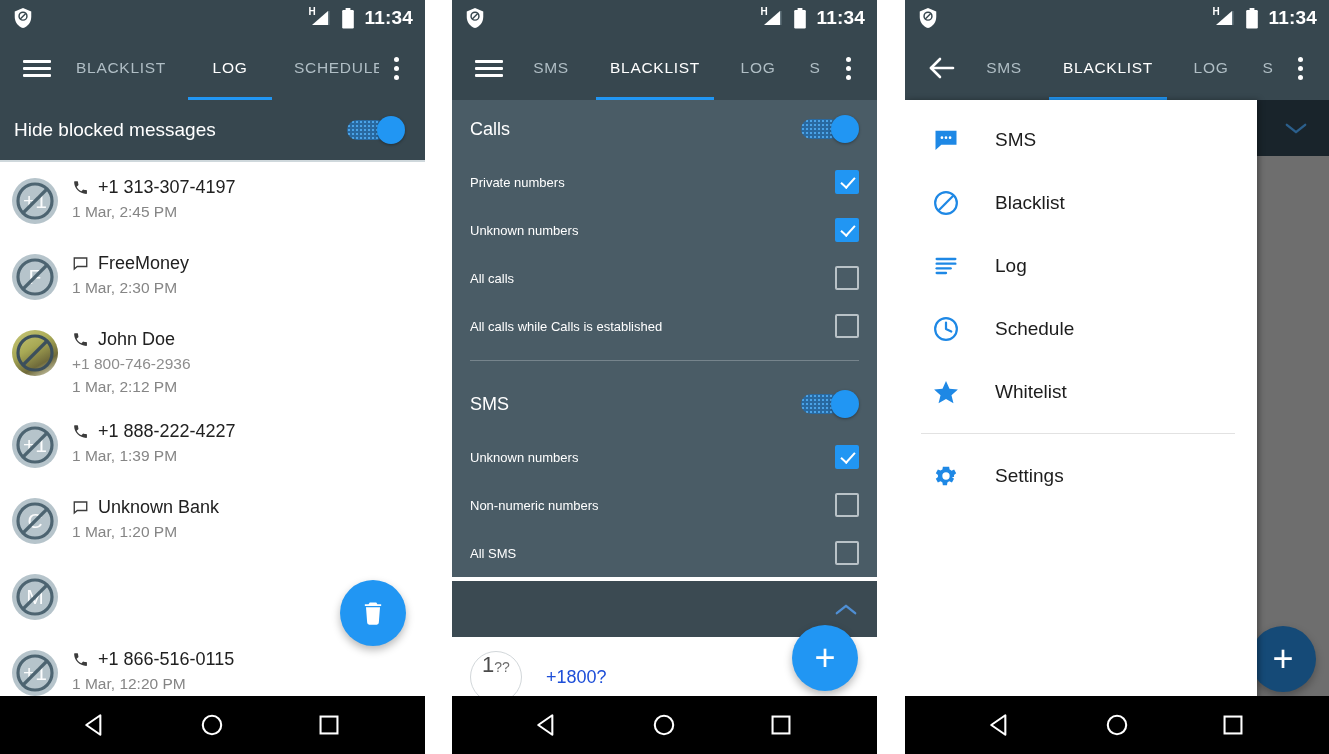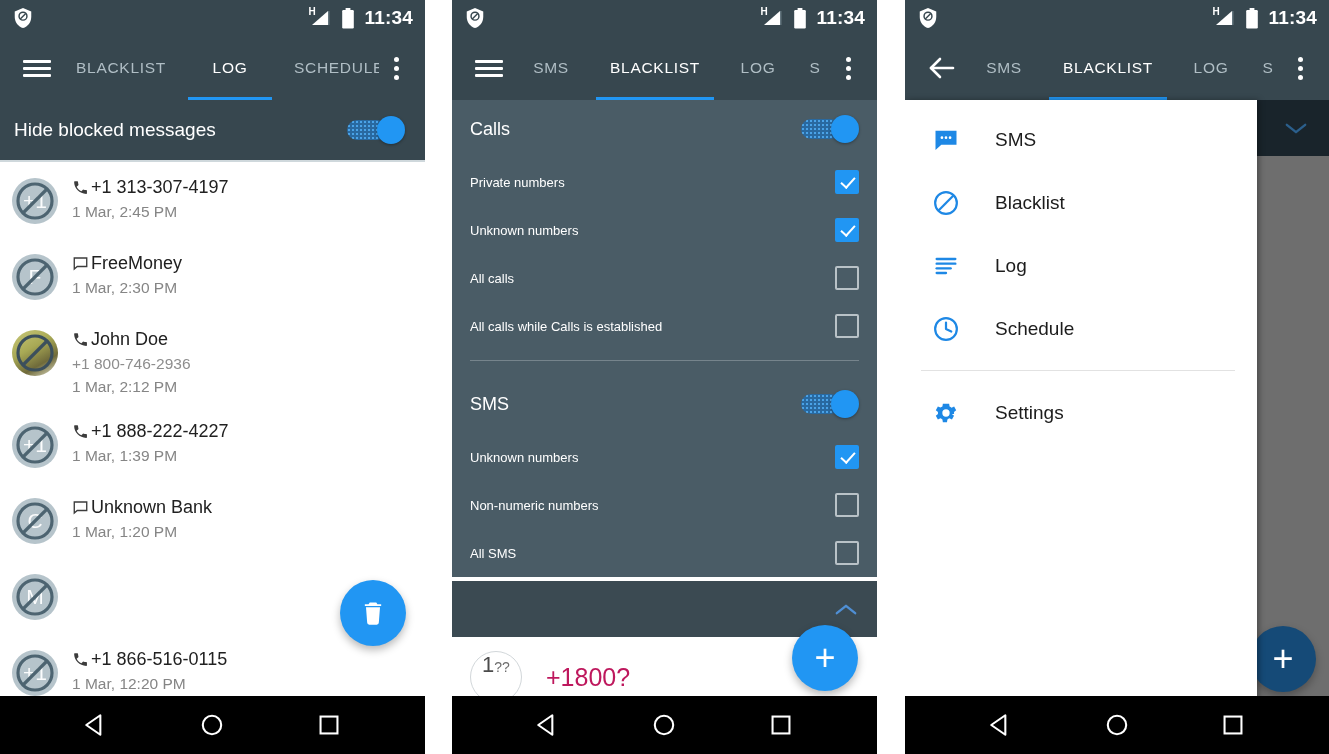--- a/index.html
+++ b/index.html
@@ -150,21 +150,21 @@
   .avatar.photo {
     background: linear-gradient(150deg,#c9c879 0%,#a8a955 40%,#6f6a3a 70%,#e8e6cf 100%);
   }
   .avatar .ban {
     position: absolute; left: 50%; top: 50%;
     transform: translate(-50%,-50%);
     width: 40px; height: 40px;
   }
   .logtext { margin-left: 14px; padding-top: 1px; }
   .logtitle {
-    display: flex; align-items: center; gap: 2px;
+    display: flex; align-items: center; gap: 9px;
     font-size: 18px; color: #212121;
   }
   .logtitle svg { flex: 0 0 auto; }
   .logsub { font-size: 15.5px; color: #858585; margin-top: 5px; }
   .logsub.num { color: #8d8d8d; }
 
   .fab {
     position: absolute;
     width: 66px; height: 66px; border-radius: 50%;
     background: #2196f3;
@@ -235,21 +235,21 @@
     width: 52px; height: 52px; border-radius: 50%;
     border: 1px solid #d2d7da;
     display: flex; align-items: baseline; justify-content: center;
     flex: 0 0 auto;
     color: #4b4b4b;
     background: #ffffff;
   }
   .bl-circle .big { font-size: 22px; }
   .bl-circle .sm { font-size: 14px; color: #6e6e6e; }
   .bl-label {
-    margin-left: 24px; font-size: 25px; color: #be185d;
+    margin-left: 24px; font-size: 18px; color: #1d4ed8;
   }
 
   
   .p3-body { position: relative; height: 654px; background: #3b4a52; }
   .p3-backstrip {
     position: absolute; left: 0; top: 0; right: 0; height: 56px;
     background: #19242b;
     display: flex; align-items: center; justify-content: flex-end;
     padding-right: 22px;
   }
@@ -749,20 +749,28 @@
         <div class="drawer-item">
           <span class="drawer-icon">
             <svg width="28" height="28" viewBox="0 0 24 24">
               <circle cx="12" cy="12" r="9.3" fill="none" stroke="#1e88e5" stroke-width="1.9"></circle>
               <polyline points="12,6.5 12,12 16.5,14.2" fill="none" stroke="#1e88e5" stroke-width="1.9" stroke-linecap="round" stroke-linejoin="round"></polyline>
             </svg>
           </span>
           <span class="drawer-label">Schedule</span>
         </div>
 
+        <div class="drawer-item">
+          <span class="drawer-icon">
+            <svg width="28" height="28" viewBox="0 0 24 24">
+              <polygon fill="#1e88e5" points="12,2.6 15,9.3 22.2,9.9 16.7,14.7 18.4,21.7 12,17.9 5.6,21.7 7.3,14.7 1.8,9.9 9,9.3"></polygon>
+            </svg>
+          </span>
+          <span class="drawer-label">Whitelist</span>
+        </div>
 
         <div class="drawer-divider"></div>
 
         <div class="drawer-item">
           <span class="drawer-icon">
             <svg width="26" height="26" viewBox="0 0 24 24">
               <path fill="#1e88e5" d="M19.4 13a7.6 7.6 0 0 0 0-2l2-1.6-1.9-3.3-2.4 1a7.7 7.7 0 0 0-1.8-1l-.4-2.6H9.1L8.7 6a7.7 7.7 0 0 0-1.8 1l-2.4-1L2.6 9.4 4.6 11a7.6 7.6 0 0 0 0 2l-2 1.6 1.9 3.3 2.4-1a7.7 7.7 0 0 0 1.8 1l.4 2.6h3.8l.4-2.6a7.7 7.7 0 0 0 1.8-1l2.4 1 1.9-3.3-2-1.6zM12 15.4A3.4 3.4 0 1 1 15.4 12 3.4 3.4 0 0 1 12 15.4z"></path>
             </svg>
           </span>
           <span class="drawer-label">Settings</span>

